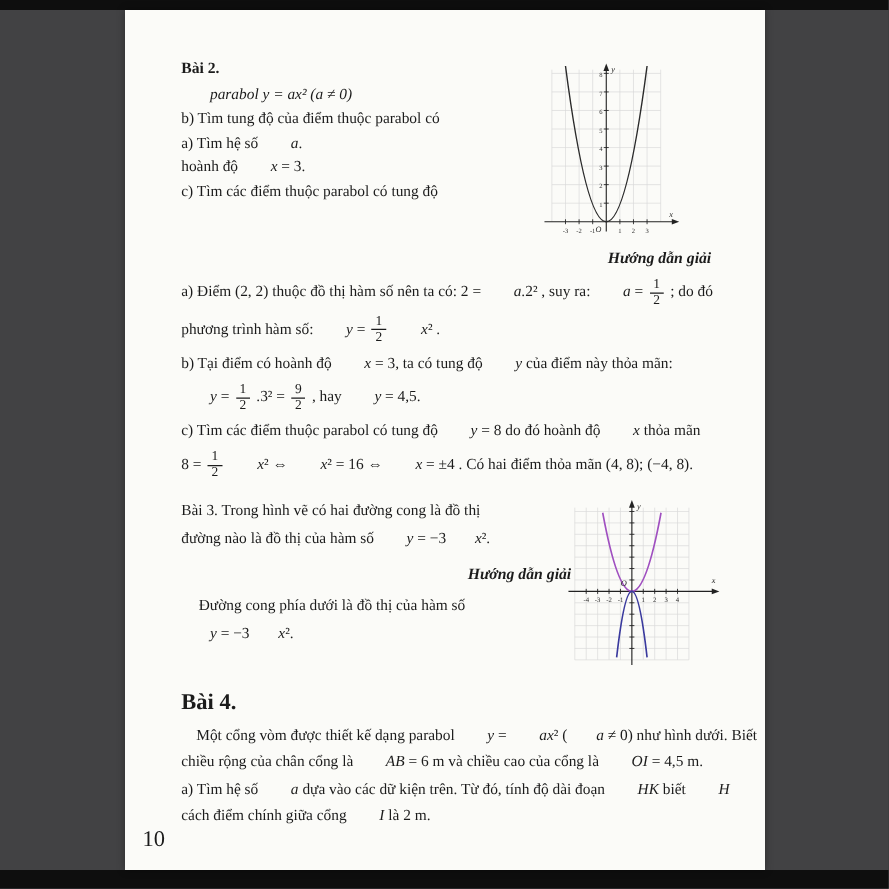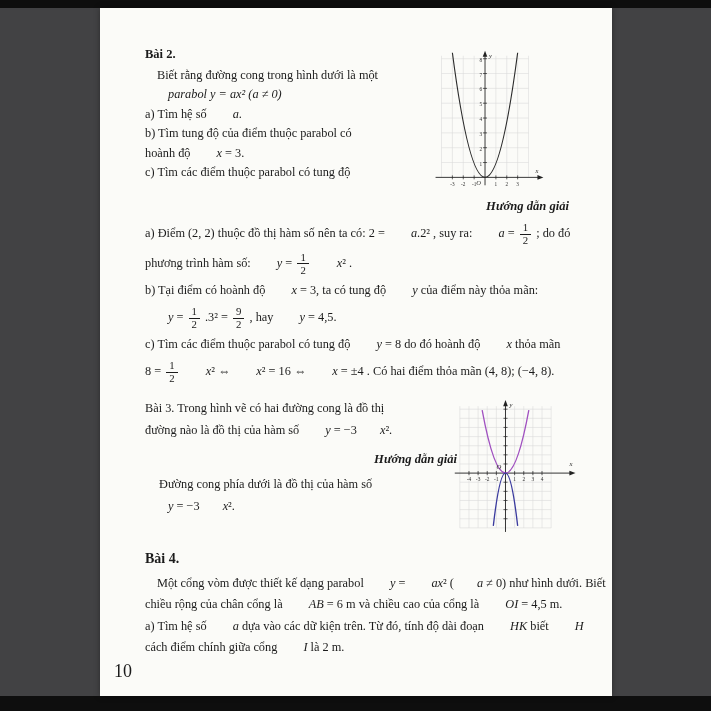--- a/index.html
+++ b/index.html
@@ -20,21 +20,21 @@
   .g2{position:absolute;left:322px;top:388px;width:168px;height:140px;}
   .hdg{font-weight:bold;font-style:italic;font-size:12.6px;text-align:right;}
   .b2hdg{position:absolute;left:45px;top:191px;width:424px;}
   .b2sol{position:absolute;left:45px;top:214px;width:430px;}
   .b2sol .line{margin-bottom:5px;}
   .b3{position:absolute;left:45px;top:390px;width:312px;}
   .b3 .line{line-height:21.5px;}
   .b3 .hdg{margin-top:11px;margin-bottom:7px;}
   .b4{position:absolute;left:45px;top:543px;width:430px;}
   .b4 .line{line-height:21.3px;}
-  .b4head{font-weight:bold;font-size:14px;margin-bottom:6px;}
+  .b4head{font-weight:bold;font-size:18px;margin-bottom:6px;}
   .page-number{position:absolute;left:14px;top:653px;font-size:18px;}
   .frac{display:inline-block;vertical-align:middle;text-align:center;line-height:1.05;
         font-size:10.8px;margin:0 2px;}
   .frac .num{display:block;padding:0 3px 0.5px;border-bottom:1px solid #1b1b1b;}
   .frac .den{display:block;padding-top:0.5px;}
   
   .grid{stroke:#d9d9d9;stroke-width:0.55;fill:none;}
   .axis{stroke:#222;stroke-width:0.9;fill:none;}
   .tick{stroke:#222;stroke-width:0.7;fill:none;}
   .arrow{fill:#222;stroke:none;}
@@ -49,24 +49,23 @@
 
 <div class="stage">
   <div class="bar-top"></div>
   <div class="bar-bottom"></div>
 
   <div class="page">
 
     <div class="bai-head" style="top:39px;">Bài 2.</div>
 
     <div class="b2text">
-      <div class="line fli"><span>Biết rằng đường cong trong hình dưới là một</span></div>
       <div class="line"><span class="i">parabol y = ax² (a ≠ 0)</span></div>
+      <div class="line"><span>b) Tìm tung độ của điểm thuộc parabol có</span></div>
       <div class="line"><span>a) Tìm hệ số </span><span class="i">a</span><span>.</span></div>
-      <div class="line"><span>b) Tìm tung độ của điểm thuộc parabol có</span></div>
       <div class="line"><span>hoành độ </span><span class="i">x</span><span> = 3.</span></div>
       <div class="line"><span>c) Tìm các điểm thuộc parabol có tung độ</span></div>
     </div>
 
     <svg class="g1" viewBox="0 0 180 152">
       <path class="grid" d="M44 9V132M55 9V132M66 9V132M77 9V132M99 9V132M110 9V132M121 9V132M132 9V132"></path>
       <path class="grid" d="M44 12H132M44 27H132M44 42H132M44 57H132M44 72H132M44 87H132M44 102H132M44 117H132"></path>
       <path class="axis" d="M38 132H143"></path>
       <path class="axis" d="M88 140V7"></path>
       <path class="arrow" d="M147 132l-6 -2.3v4.6z"></path>

